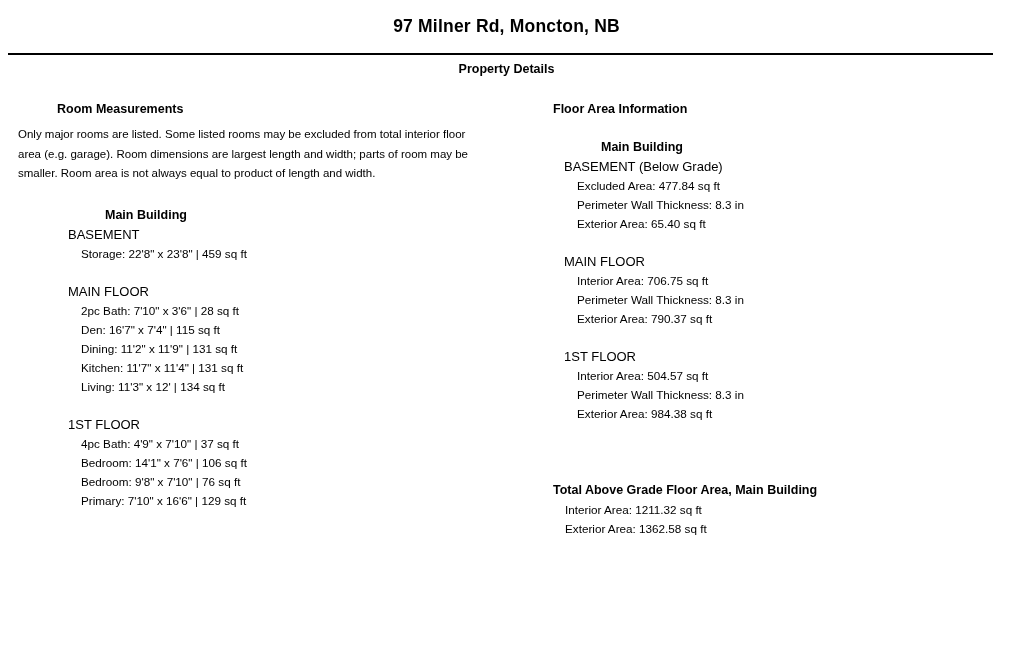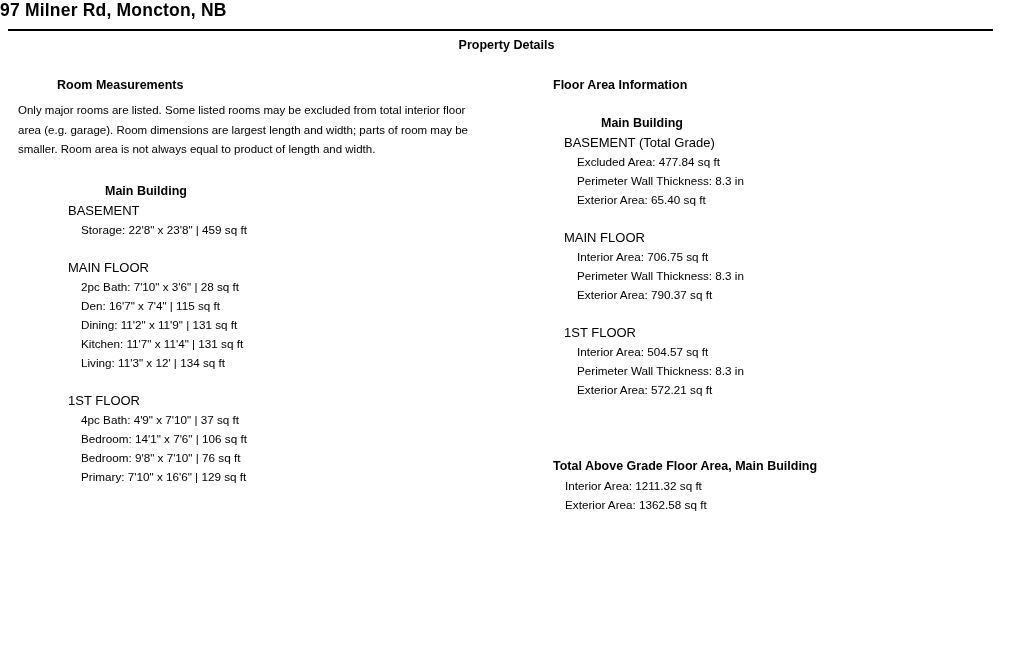--- a/index.html
+++ b/index.html
@@ -8,22 +8,22 @@
     background: #ffffff;
   }
   body {
     width: 1013px;
     height: 646px;
     color: #000000;
     font-family: "Liberation Sans", sans-serif;
     overflow: hidden;
   }
   .page-title {
-    margin: 0;
-    text-align: left;
+    margin: 16px;
+    text-align: center;
     font-size: 17.5px;
     font-weight: bold;
     letter-spacing: 0.2px;
   }
   .title-rule {
     border: none;
     border-top: 2.5px solid #000000;
     margin: 8px 20px 0 8px;
   }
   .page-subtitle {
@@ -136,38 +136,38 @@
       </div>
     </section>
 
     <section class="col-right">
       <h3 class="section-heading">Floor Area Information</h3>
 
       <div class="building">
         <h4 class="building-name">Main Building</h4>
 
         <div class="floor">
-          <div class="floor-name">BASEMENT (Total Grade)</div>
+          <div class="floor-name">BASEMENT (Below Grade)</div>
           <div class="detail-line">Excluded Area: 477.84 sq ft</div>
           <div class="detail-line">Perimeter Wall Thickness: 8.3 in</div>
           <div class="detail-line">Exterior Area: 65.40 sq ft</div>
         </div>
 
         <div class="floor">
           <div class="floor-name">MAIN FLOOR</div>
           <div class="detail-line">Interior Area: 706.75 sq ft</div>
           <div class="detail-line">Perimeter Wall Thickness: 8.3 in</div>
           <div class="detail-line">Exterior Area: 790.37 sq ft</div>
         </div>
 
         <div class="floor">
           <div class="floor-name">1ST FLOOR</div>
           <div class="detail-line">Interior Area: 504.57 sq ft</div>
           <div class="detail-line">Perimeter Wall Thickness: 8.3 in</div>
-          <div class="detail-line">Exterior Area: 572.21 sq ft</div>
+          <div class="detail-line">Exterior Area: 984.38 sq ft</div>
         </div>
       </div>
 
       <div class="total-block">
         <h4 class="total-heading">Total Above Grade Floor Area, Main Building</h4>
         <div class="total-line">Interior Area: 1211.32 sq ft</div>
         <div class="total-line">Exterior Area: 1362.58 sq ft</div>
       </div>
     </section>
 

